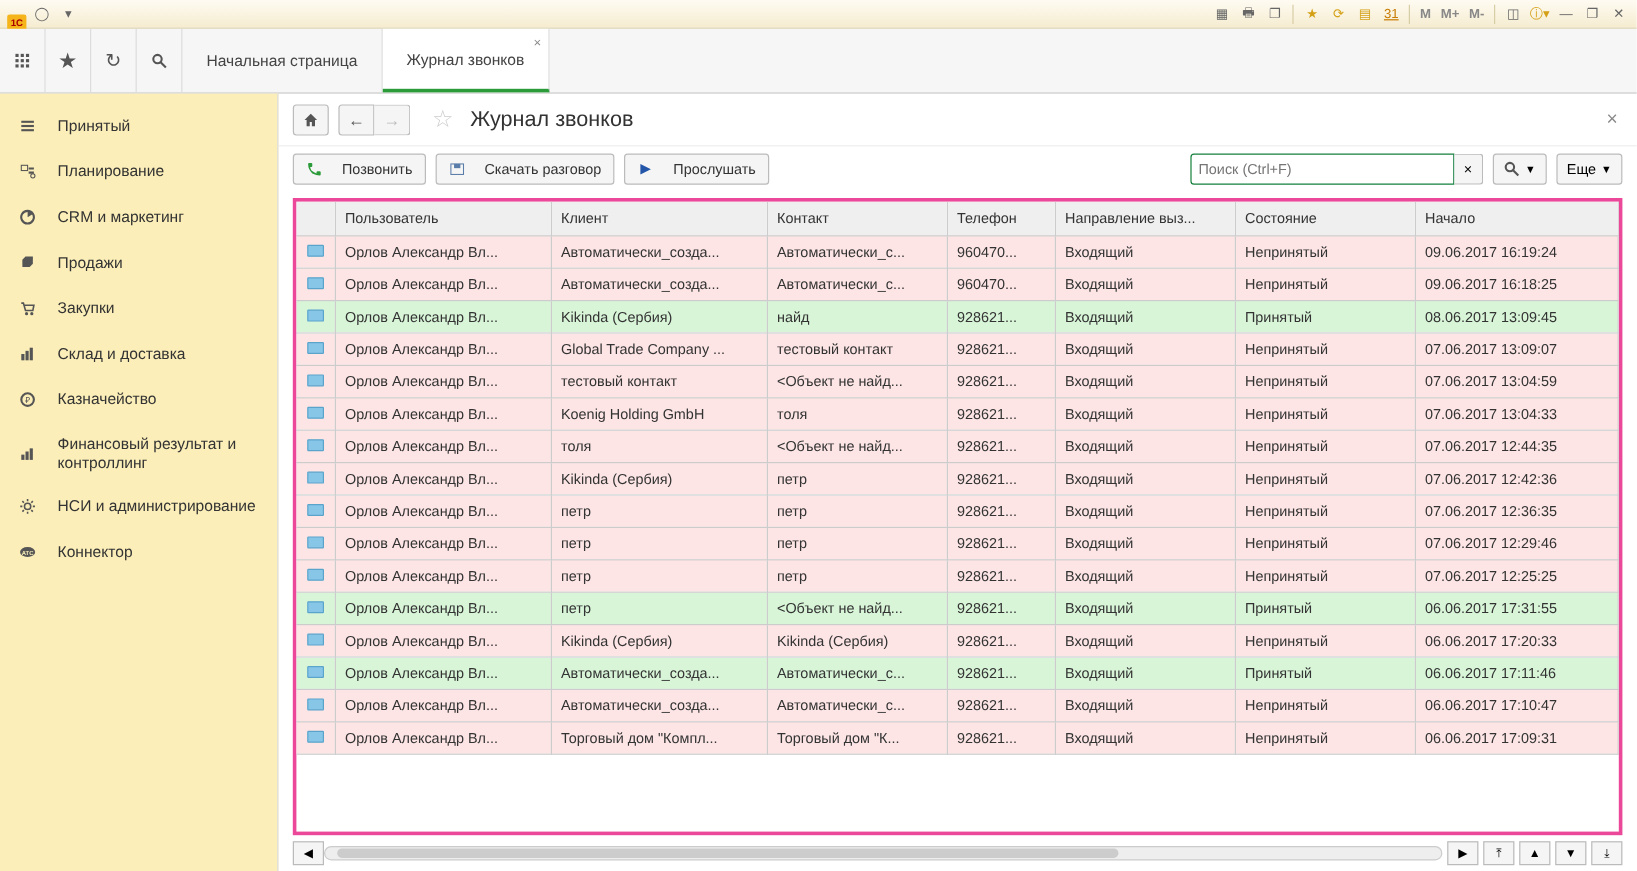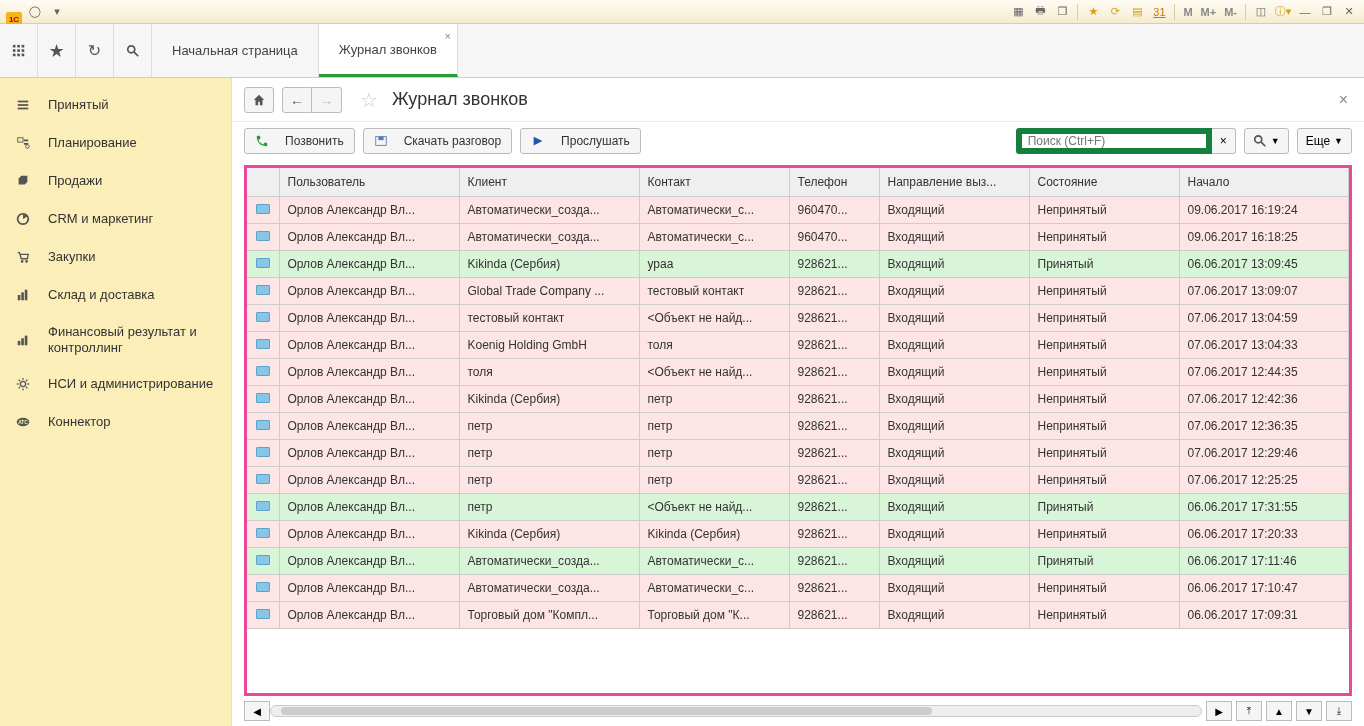--- a/index.html
+++ b/index.html
@@ -35,21 +35,21 @@
 .nav-group .icon-btn { border-radius: 0; }
 .nav-group .icon-btn:first-child { border-radius: 3px 0 0 3px; }
 .nav-group .icon-btn:last-child { border-radius: 0 3px 3px 0; border-left: none; }
 .page-title { font-size: 18px; color: #333; margin-left: 6px; }
 .close-page { margin-left: auto; font-size: 16px; color: #888; cursor: pointer; padding: 0 4px; }
 
 .cmd-row { height: 38px; display: flex; align-items: center; padding: 0 12px; gap: 8px; }
 .cmd-btn { height: 26px; padding: 0 10px; border: 1px solid #bbb; border-radius: 3px; background: #f5f5f5; display: inline-flex; align-items: center; gap: 16px; cursor: pointer; font-size: 12px; color: #333; }
 .cmd-spacer { flex: 1; }
 .search-wrap { display: flex; align-items: center; }
-.search-input { height: 26px; width: 196px; border: 6px solid #15803d; border-radius: 3px 0 0 3px; padding: 0 6px; font-size: 12px; outline: none; }
+.search-input { height: 26px; width: 220px; border: 1px solid #15803d; border-radius: 3px 0 0 3px; padding: 0 6px; font-size: 12px; outline: none; }
 .search-clear { height: 26px; width: 24px; border: 1px solid #bbb; border-left: none; border-radius: 0 3px 3px 0; background: #f5f5f5; display: inline-flex; align-items: center; justify-content: center; cursor: pointer; }
 .small-btn { height: 26px; padding: 0 8px; border: 1px solid #bbb; border-radius: 3px; background: #f5f5f5; display: inline-flex; align-items: center; gap: 4px; cursor: pointer; font-size: 12px; }
 
 
 .table-wrap { flex: 1; overflow: auto; margin: 5px 12px 4px 12px; border: 3px solid #ec4899; position: relative; }
 table { border-collapse: collapse; width: 100%; table-layout: fixed; }
 th, td { border-right: 1px solid #ccc; border-bottom: 1px solid #ccc; padding: 6px 8px; text-align: left; font-size: 12px; color: #333; overflow: hidden; text-overflow: ellipsis; white-space: nowrap; }
 th { background: #efefef; font-weight: normal; position: sticky; top: 0; height: 28px; }
 tr.row-red td { background: #fde5e5; }
 tr.row-green td { background: #d8f5d8; }
@@ -148,53 +148,62 @@
             <rect x="2" y="2" width="6" height="5" fill="none" stroke="#555"></rect>
             <path d="M9 5 L14 5 M9 9 L14 9" stroke="#555" stroke-width="2"></path>
             <circle cx="13" cy="12" r="2" fill="none" stroke="#555"></circle>
           </svg>
         </span>
         <span class="s-text">Планирование</span>
       </div>
       <div class="item">
         <span class="s-icon">
           <svg viewBox="0 0 16 16">
-            <path d="M3 5 L6 2 L13 2 L13 9 L10 12 L3 12 Z" fill="#555"></path>
-          </svg>
-        </span>
-        <span class="s-text">Продажи</span>
-      </div>
-      <div class="item">
-        <span class="s-icon">
-          <svg viewBox="0 0 16 16">
             <path d="M8 2 A6 6 0 1 1 7.9 2 Z" fill="none" stroke="#555" stroke-width="2"></path>
             <path d="M8 8 L8 2 A6 6 0 0 1 13 5 Z" fill="#555"></path>
           </svg>
         </span>
         <span class="s-text">CRM и маркетинг</span>
+      </div>
+      <div class="item">
+        <span class="s-icon">
+          <svg viewBox="0 0 16 16">
+            <path d="M3 5 L6 2 L13 2 L13 9 L10 12 L3 12 Z" fill="#555"></path>
+          </svg>
+        </span>
+        <span class="s-text">Продажи</span>
       </div>
       <div class="item">
         <span class="s-icon">
           <svg viewBox="0 0 16 16">
             <path d="M2 3 L4 3 L6 10 L13 10 L14 5 L5 5" stroke="#555" stroke-width="1.5" fill="none"></path>
             <circle cx="7" cy="13" r="1.5" fill="#555"></circle>
             <circle cx="12" cy="13" r="1.5" fill="#555"></circle>
           </svg>
         </span>
         <span class="s-text">Закупки</span>
       </div>
       <div class="item">
         <span class="s-icon">
           <svg viewBox="0 0 16 16">
             <rect x="2" y="8" width="3" height="6" fill="#555"></rect>
             <rect x="6" y="5" width="3" height="9" fill="#555"></rect>
             <rect x="10" y="2" width="3" height="12" fill="#555"></rect>
           </svg>
         </span>
         <span class="s-text">Склад и доставка</span>
+      </div>
+      <div class="item">
+        <span class="s-icon">
+          <svg viewBox="0 0 16 16">
+            <circle cx="8" cy="8" r="6" fill="none" stroke="#555" stroke-width="2"></circle>
+            <text x="8" y="11" text-anchor="middle" font-size="8" fill="#555">₽</text>
+          </svg>
+        </span>
+        <span class="s-text">Казначейство</span>
       </div>
       <div class="item">
         <span class="s-icon">
           <svg viewBox="0 0 16 16">
             <rect x="2" y="9" width="3" height="5" fill="#555"></rect>
             <rect x="6" y="6" width="3" height="8" fill="#555"></rect>
             <rect x="10" y="3" width="3" height="11" fill="#555"></rect>
           </svg>
         </span>
         <span class="s-text">Финансовый результат и контроллинг</span>
@@ -319,25 +328,25 @@
               <td>Автоматически_с...</td>
               <td>960470...</td>
               <td>Входящий</td>
               <td>Непринятый</td>
               <td>09.06.2017 16:18:25</td>
             </tr>
             <tr class="row-green">
               <td class="cell-icon"><span></span></td>
               <td>Орлов Александр Вл...</td>
               <td>Kikinda (Сербия)</td>
-              <td>ураа</td>
+              <td>найд</td>
               <td>928621...</td>
               <td>Входящий</td>
               <td>Принятый</td>
-              <td>06.06.2017 13:09:45</td>
+              <td>08.06.2017 13:09:45</td>
             </tr>
             <tr class="row-red">
               <td class="cell-icon"><span></span></td>
               <td>Орлов Александр Вл...</td>
               <td>Global Trade Company ...</td>
               <td>тестовый контакт</td>
               <td>928621...</td>
               <td>Входящий</td>
               <td>Непринятый</td>
               <td>07.06.2017 13:09:07</td>

